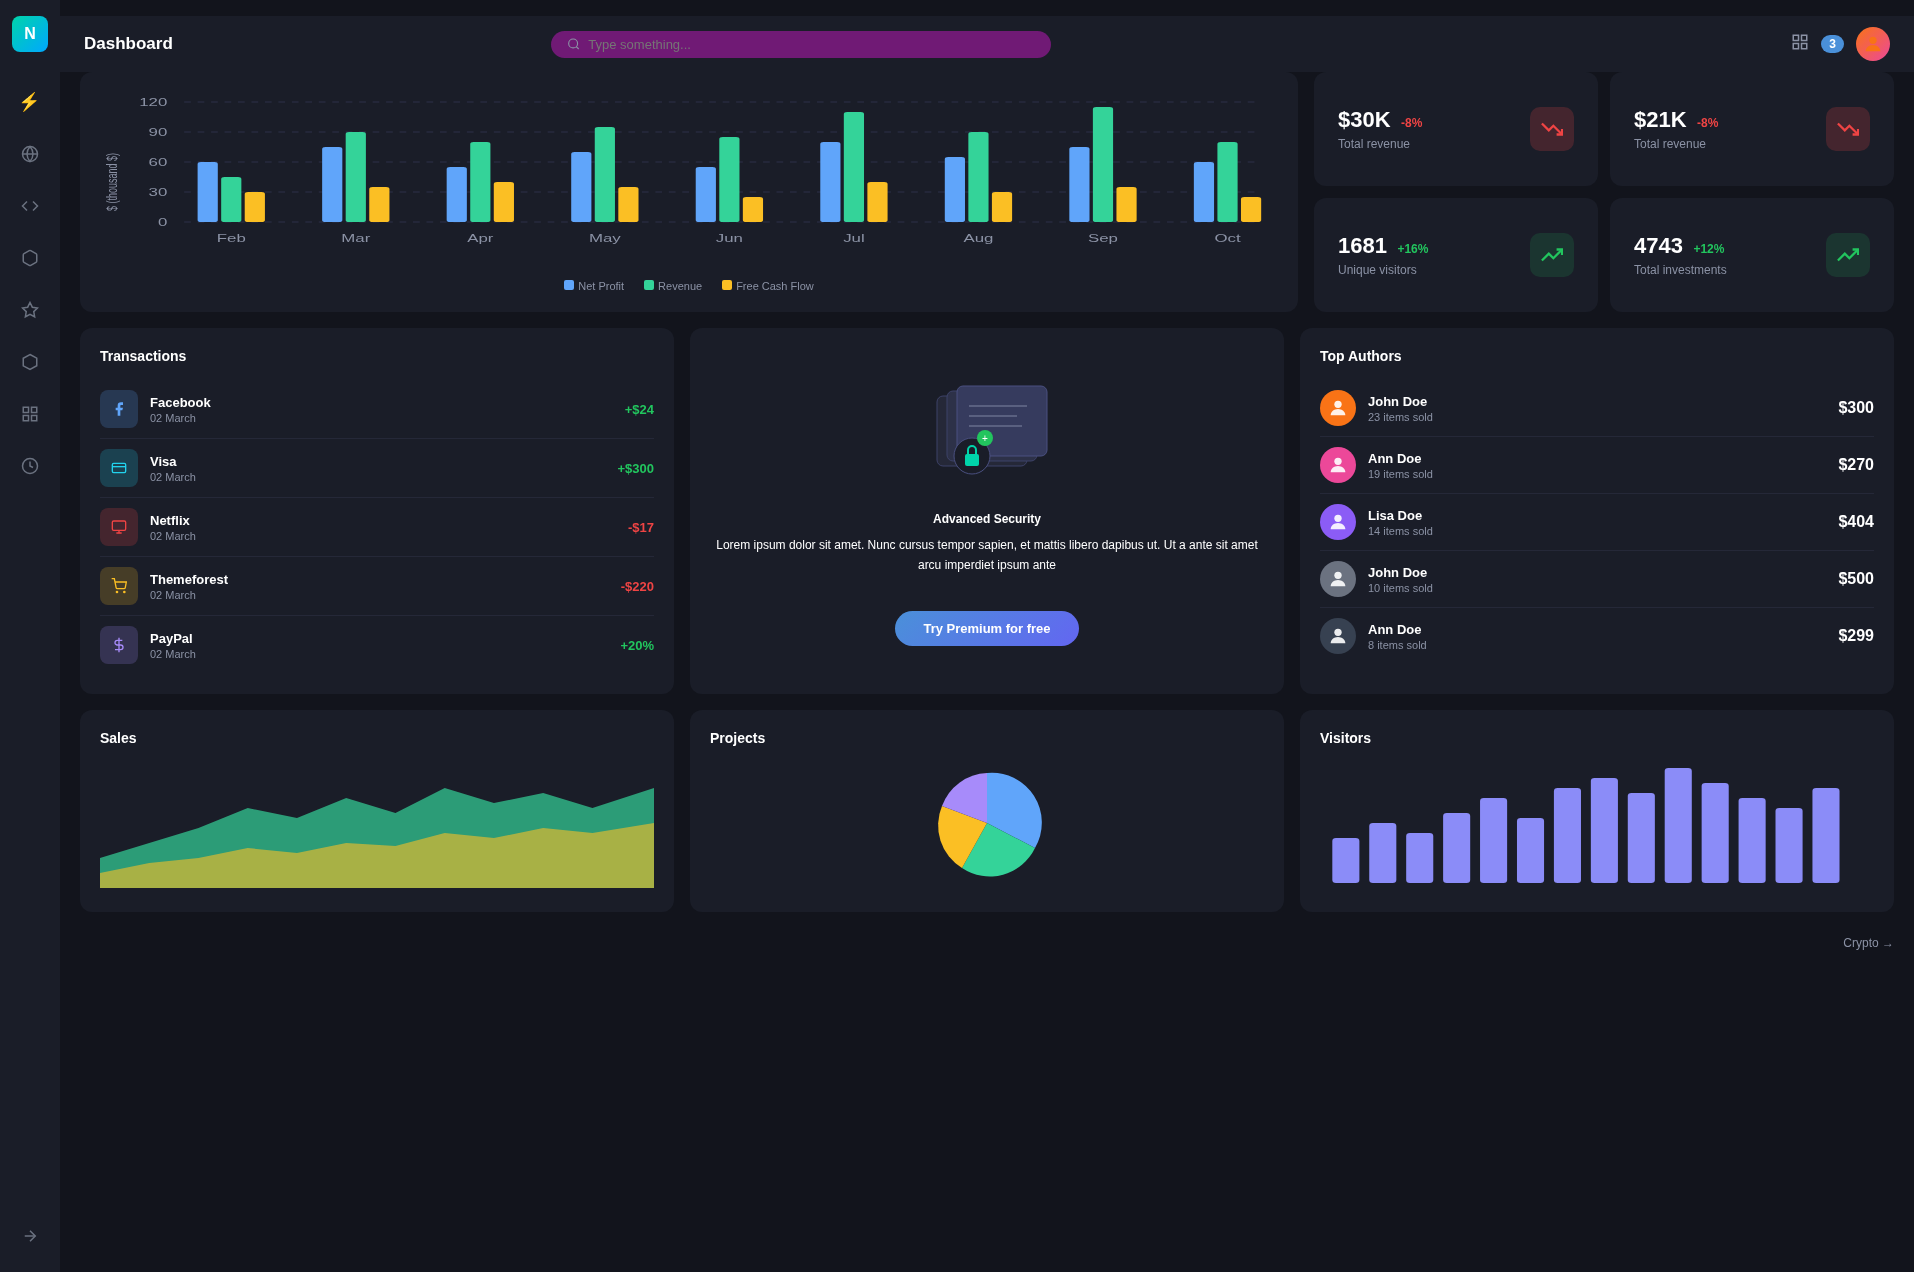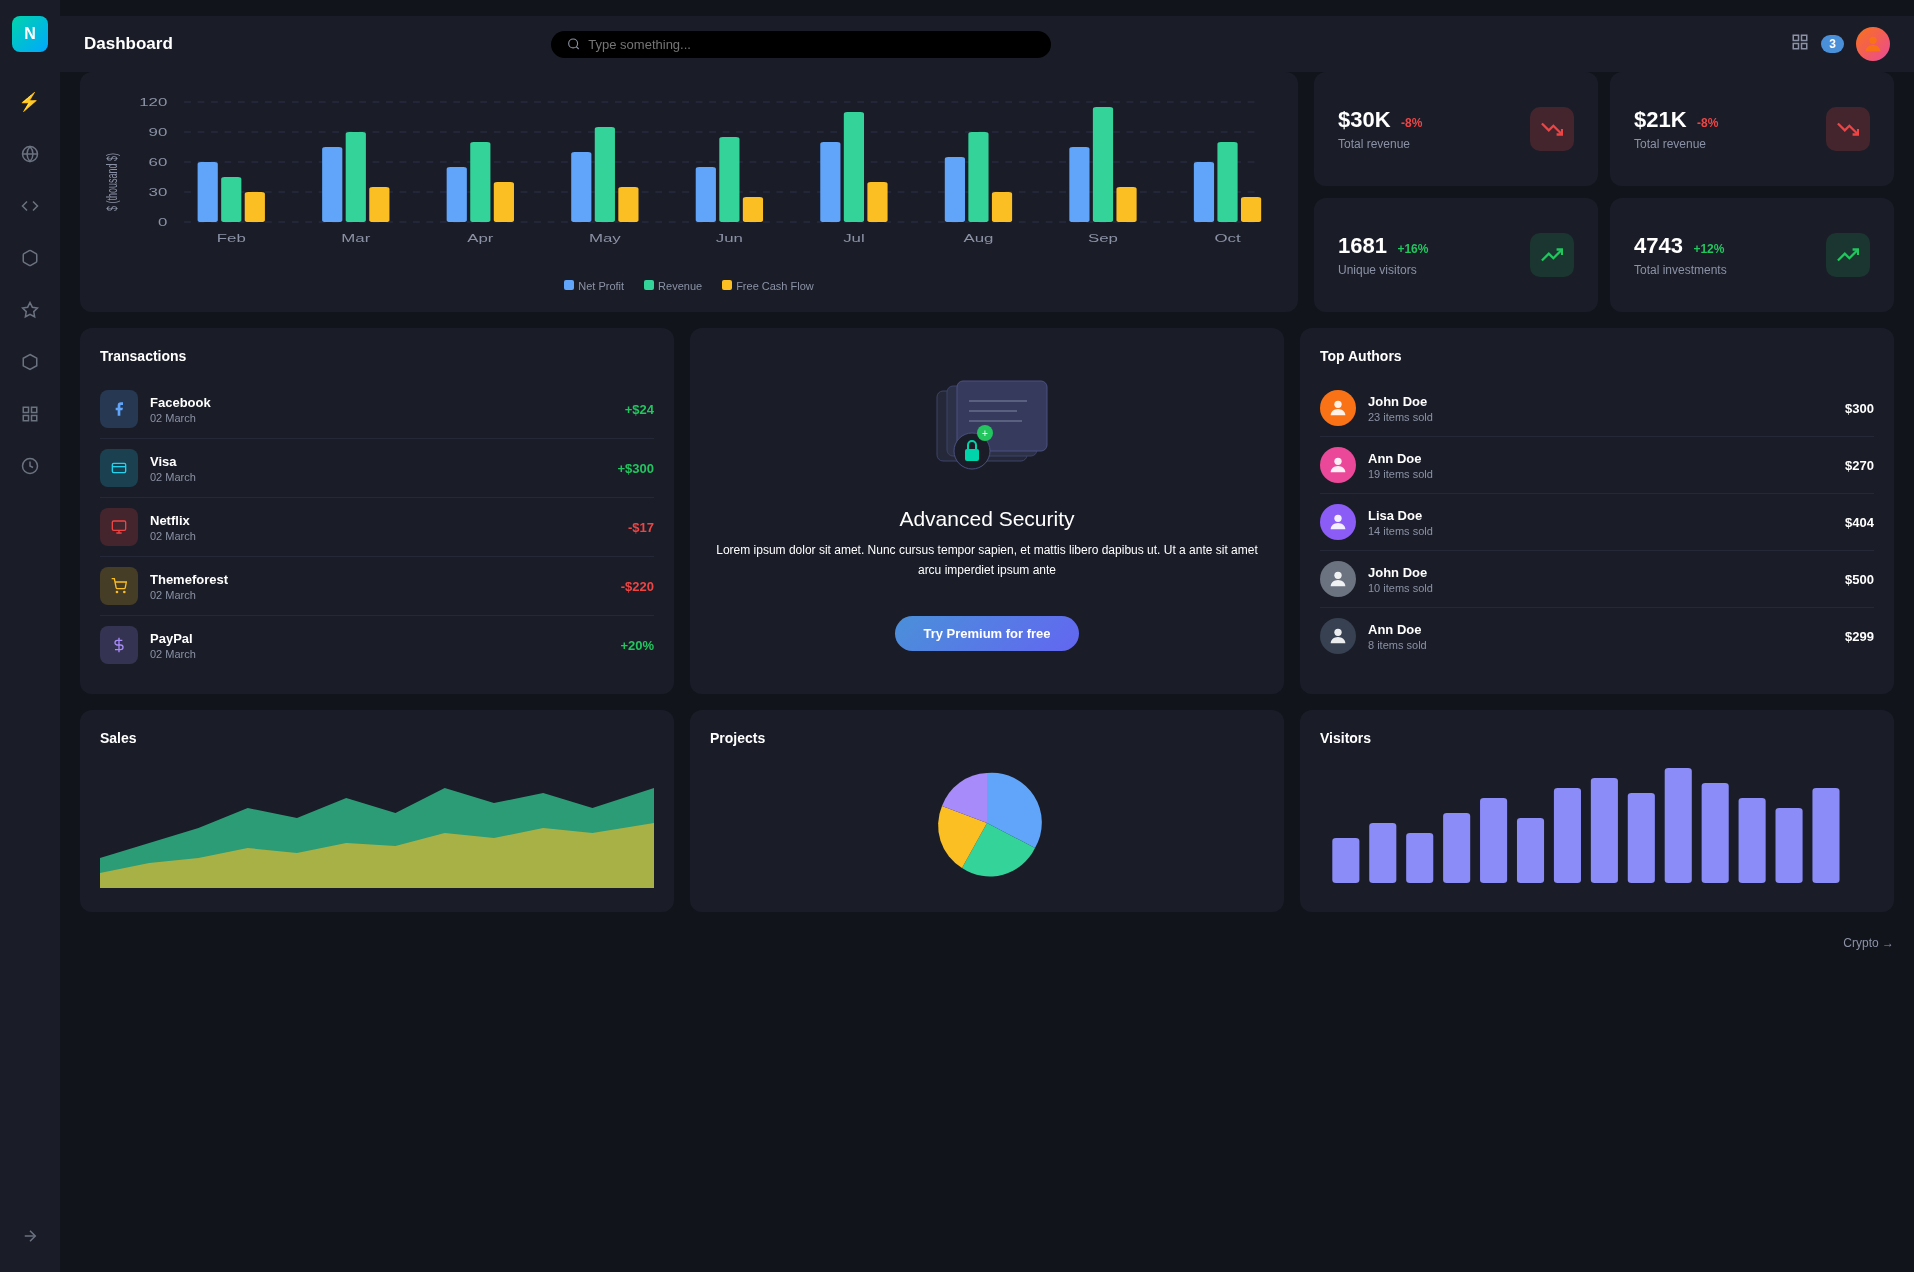--- a/index.html
+++ b/index.html
@@ -89,21 +89,21 @@
     .topnav-title {
       font-size: 17px;
       font-weight: 600;
       color: #fff;
       flex: 0 0 auto;
     }
     .search-bar {
       flex: 1;
       display: flex;
       align-items: flex-start;
-      background: #000000;
+      background: #701a75;
       border-radius: 20px;
       padding: 6px 16px;
       gap: 8px;
       max-width: 500px;
       margin: 0 auto;
     }
     .search-bar input {
       background: none;
       border: none;
       outline: none;
@@ -293,22 +293,22 @@
       justify-content: center;
       text-align: center;
     }
     .security-illustration {
       width: 160px;
       height: 120px;
       margin-bottom: 16px;
       position: relative;
     }
     .security-title {
-      font-size: 21px;
-      font-weight: 400;
+      font-size: 12px;
+      font-weight: 700;
       color: #fff;
       margin-bottom: 10px;
     }
     .security-desc {
       font-size: 12px;
       color: #ffffff;
       line-height: 1.6;
       margin-bottom: 36px;
     }
     .premium-btn {
@@ -344,21 +344,21 @@
       flex-shrink: 0;
       background: #333;
       display: flex;
       align-items: center;
       justify-content: center;
       font-size: 14px;
     }
     .author-info { flex: 1; }
     .author-name { font-size: 13px; font-weight: 600; color: #fff; }
     .author-items { font-size: 11px; color: #8b92a5; margin-top: 2px; }
-    .author-amount { font-size: 13px; font-weight: 600; color: #fff; }
+    .author-amount { font-size: 16px; font-weight: 600; color: #fff; }
 
     
     .bot-row {
       display: grid;
       grid-template-columns: 1fr 1fr 1fr;
       gap: 16px;
     }
     .bottom-card {
       background: #1a1d28;
       border-radius: 12px;

